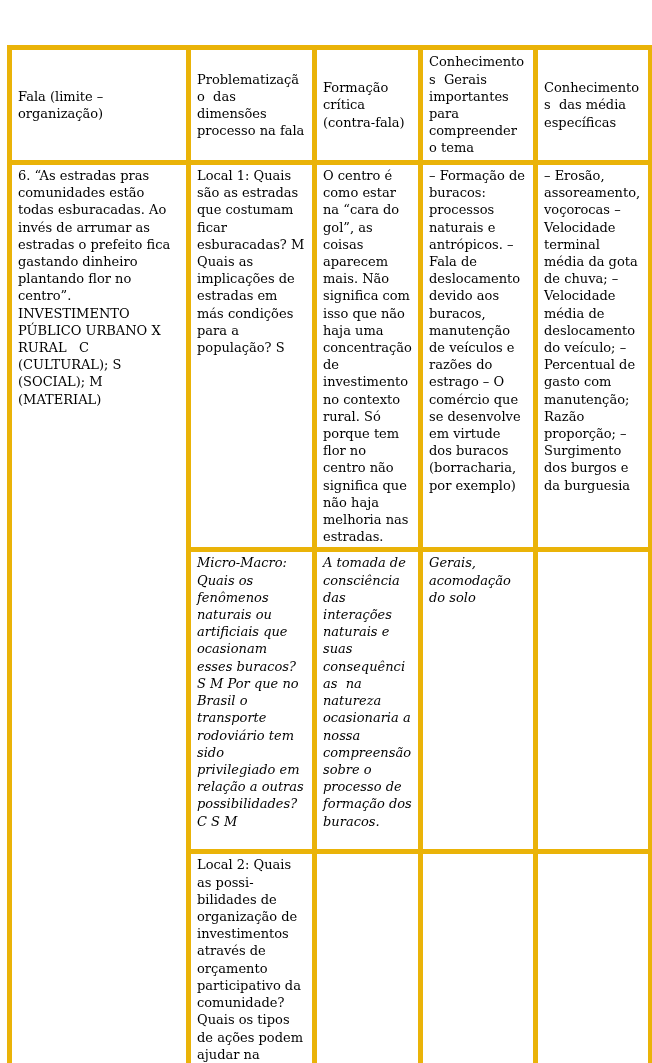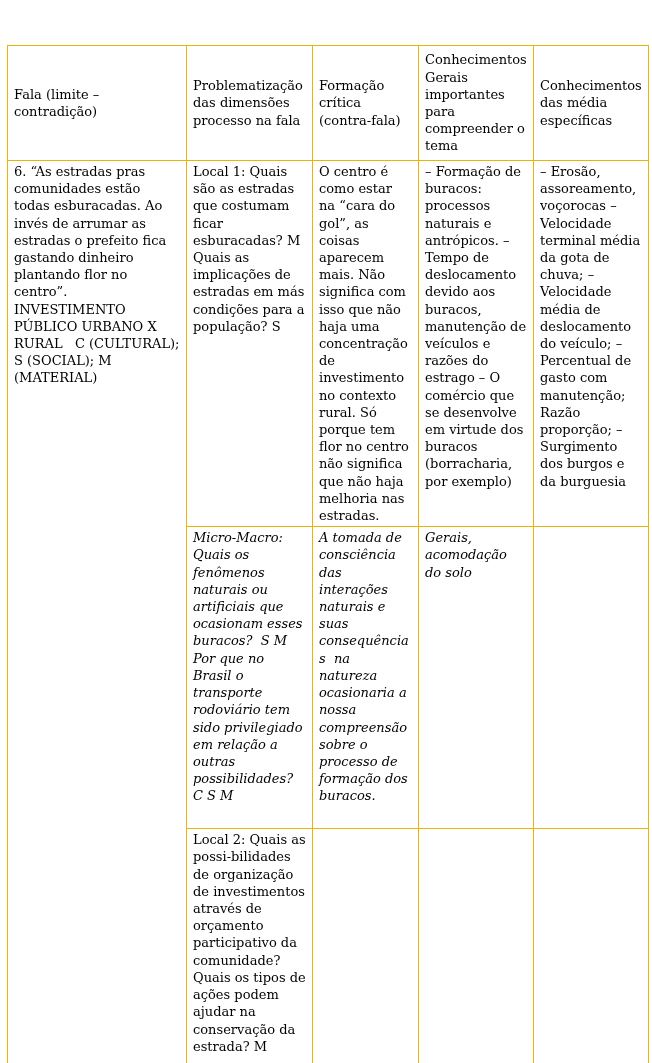--- a/index.html
+++ b/index.html
@@ -16,21 +16,21 @@
   }
   table.doc-table {
     position: absolute;
     left: 7px;
     top: 45px;
     width: 641px;
     border-collapse: collapse;
     table-layout: fixed;
   }
   table.doc-table td, table.doc-table th {
-    border: 1px solid #eab308;
+    border: 5px solid #eab308;
     font-size: 13px;
     line-height: 17.2px;
     font-weight: normal;
     text-align: left;
     padding: 2px 6px 2px 6px;
     white-space: pre-wrap;
     overflow: hidden;
     word-wrap: break-word;
   }
   table.doc-table th {
@@ -50,31 +50,31 @@
 <table class="doc-table">
   <colgroup>
     <col style="width:179px">
     <col style="width:126px">
     <col style="width:106px">
     <col style="width:115px">
     <col style="width:115px">
   </colgroup>
   <tbody>
       <tr class="header-row">
-    <th>Fala (limite – contradição)</th>
+    <th>Fala (limite – organização)</th>
     <th>Problematização  das dimensões processo na fala</th>
     <th>Formação crítica (contra-fala)</th>
     <th>Conhecimentos  Gerais importantes para compreender o tema</th>
     <th>Conhecimentos  das média específicas</th>
   </tr>
   <tr class="body-row-1">
     <td rowspan="3">6. “As estradas pras comunidades estão todas esburacadas. Ao invés de arrumar as estradas o prefeito fica gastando dinheiro plantando flor no centro”.   INVESTIMENTO  PÚBLICO URBANO X RURAL   C (CULTURAL); S (SOCIAL); M (MATERIAL)</td>
     <td>Local 1: Quais são as estradas que costumam ficar esburacadas? M Quais as implicações de estradas em más condições para a população? S</td>
     <td>O centro é como estar na “cara do gol”, as coisas aparecem mais. Não significa com isso que não haja uma concentração de investimento no contexto rural. Só porque tem flor no centro não significa que não haja melhoria nas estradas.</td>
-    <td>– Formação de buracos: processos naturais e antrópicos. – Tempo de deslocamento devido aos buracos, manutenção de veículos e razões do estrago – O comércio que se desenvolve em virtude dos buracos (borracharia, por exemplo)</td>
+    <td>– Formação de buracos: processos naturais e antrópicos. – Fala de deslocamento devido aos buracos, manutenção de veículos e razões do estrago – O comércio que se desenvolve em virtude dos buracos (borracharia, por exemplo)</td>
     <td>– Erosão, assoreamento, voçorocas – Velocidade terminal média da gota de chuva; – Velocidade média de deslocamento do veículo; – Percentual de gasto com manutenção; Razão proporção; – Surgimento dos burgos e da burguesia</td>
   </tr>
   <tr class="body-row-2">
     <td>Micro-Macro: Quais os fenômenos naturais ou artificiais que ocasionam esses buracos?  S M Por que no Brasil o transporte rodoviário tem sido privilegiado em relação a outras possibilidades? C S M</td>
     <td>A tomada de consciência das interações naturais e suas consequências  na natureza ocasionaria a nossa compreensão sobre o processo de formação dos buracos.</td>
     <td>Gerais, acomodação do solo</td>
     <td></td>
   </tr>
   <tr class="body-row-3">
     <td>Local 2: Quais as possi-bilidades de organização de investimentos através de orçamento participativo da comunidade? Quais os tipos de ações podem ajudar na conservação da estrada? M</td>

